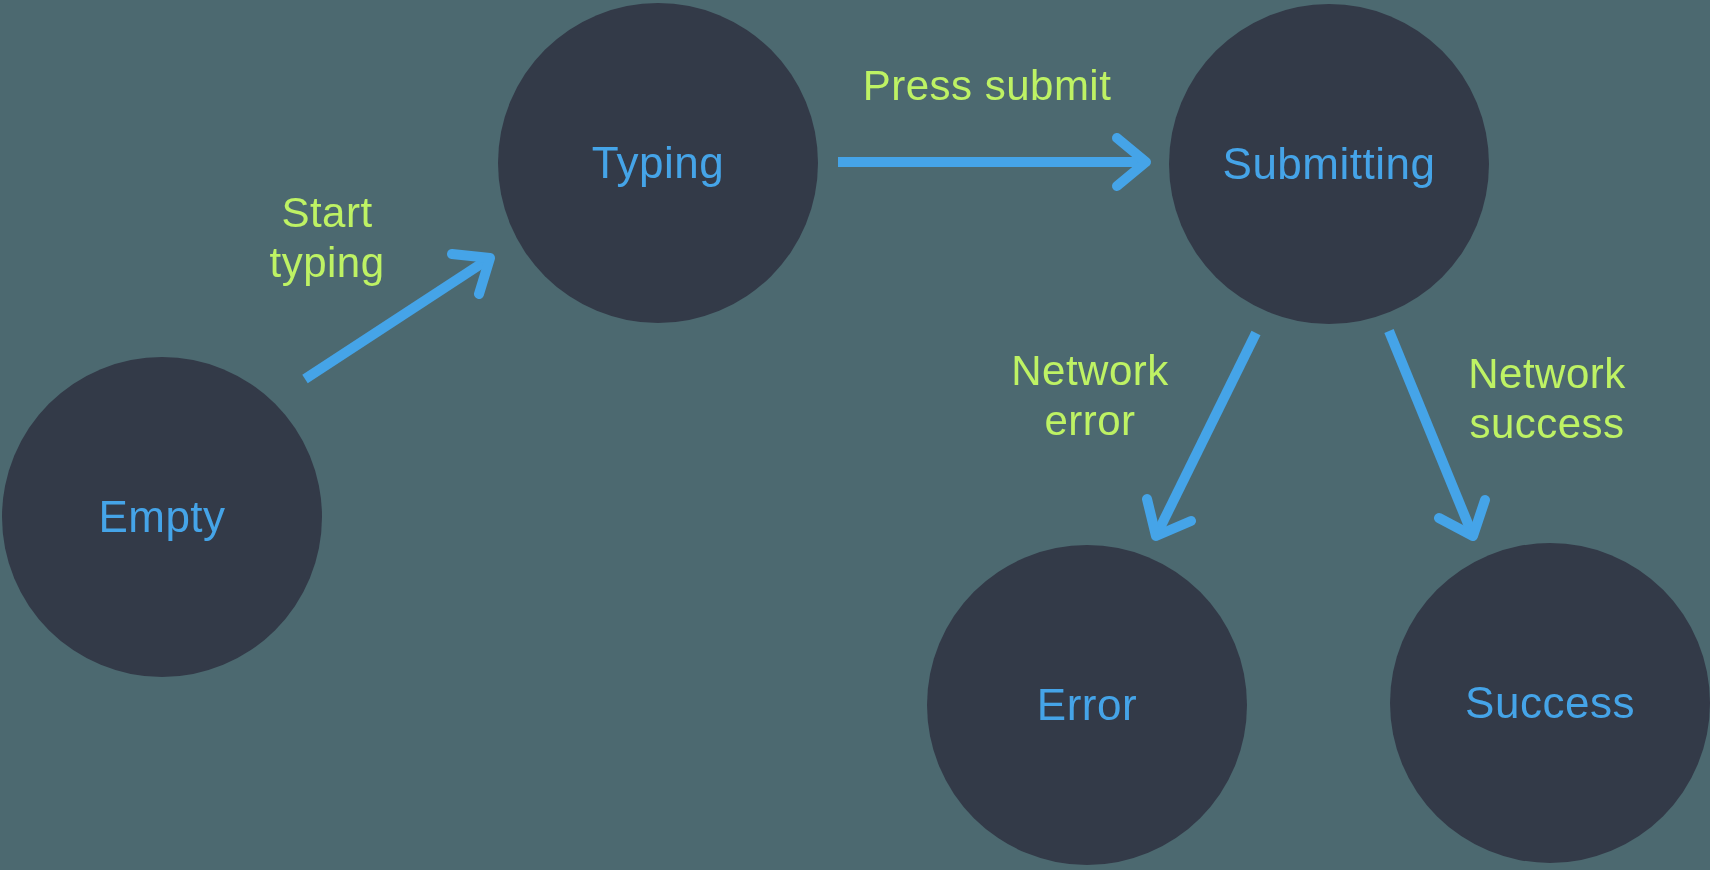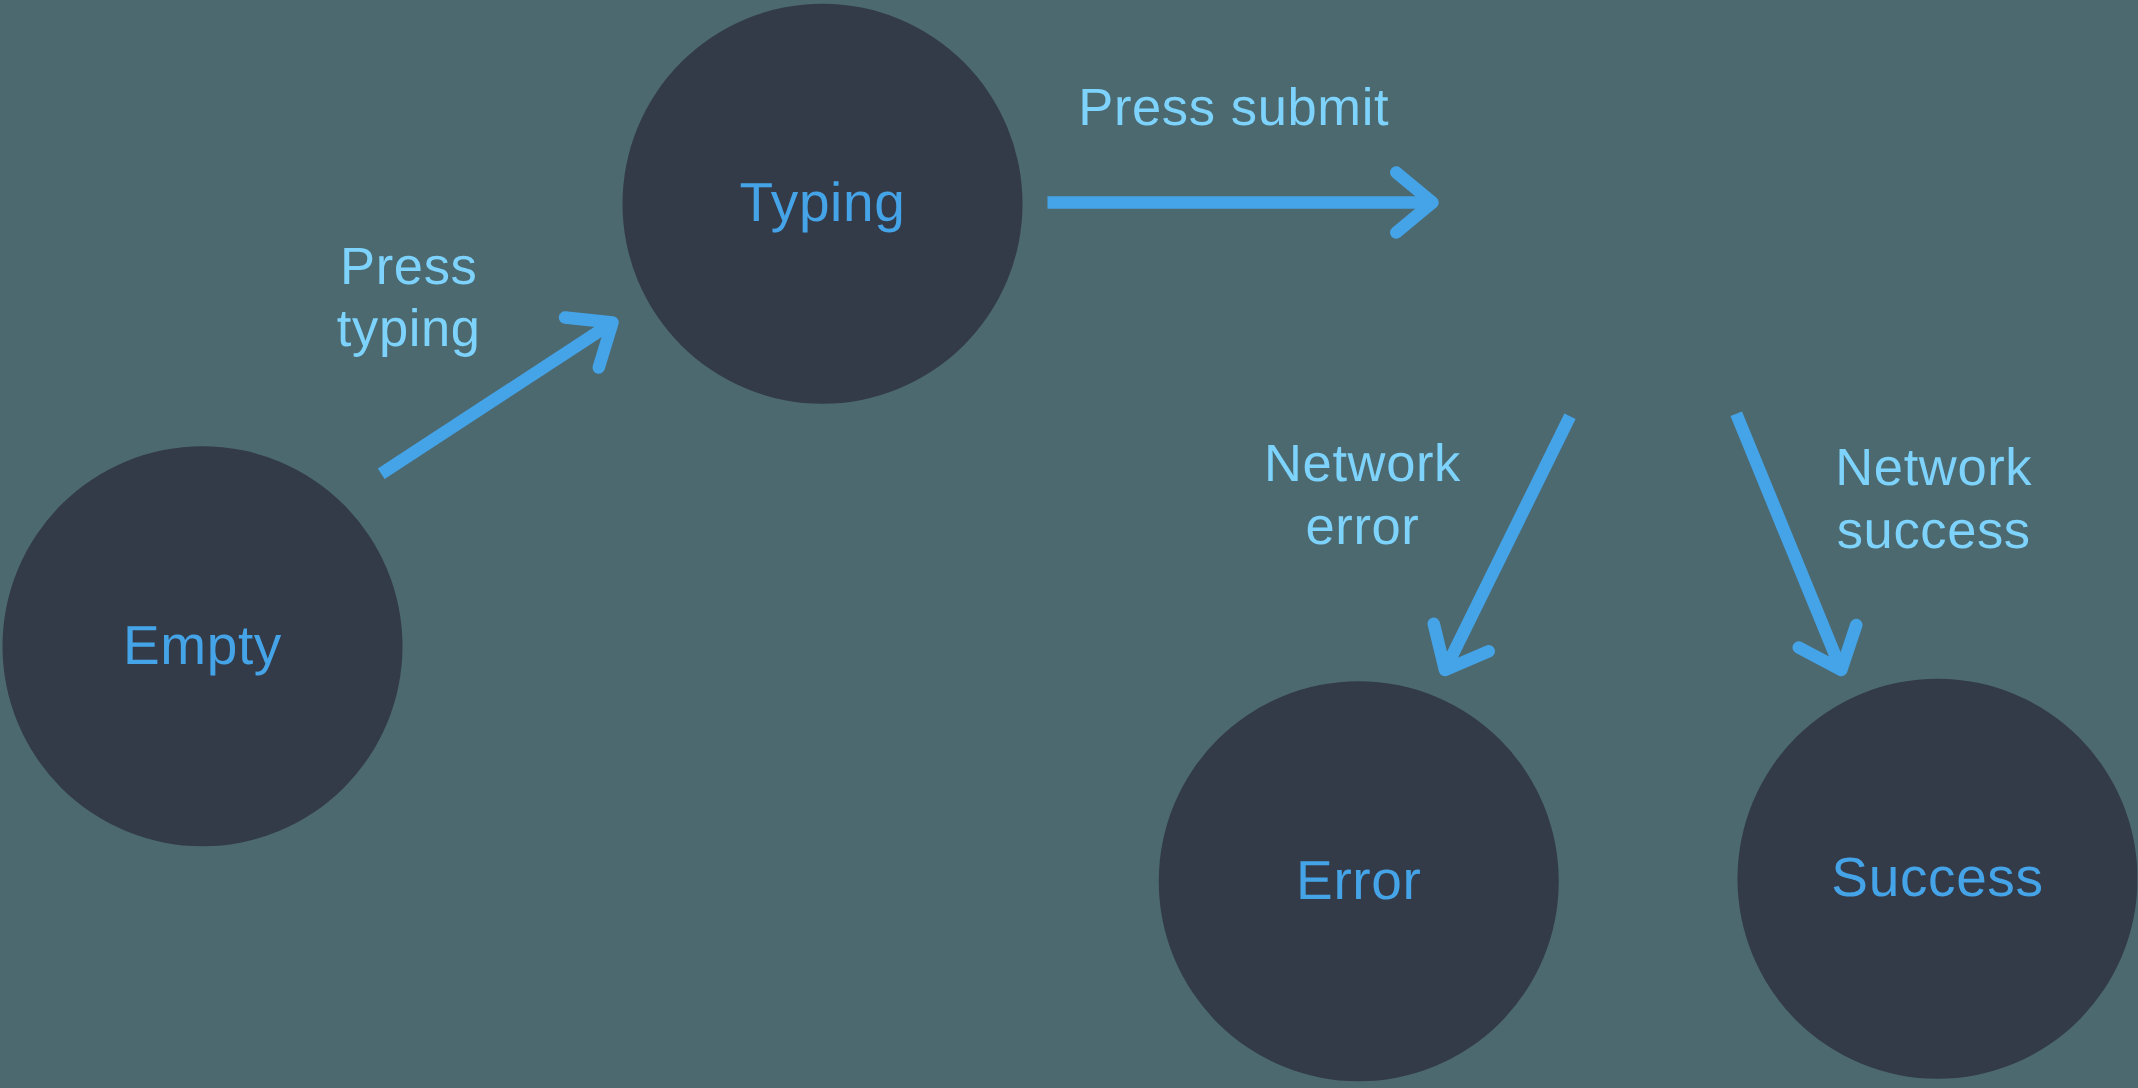--- a/index.html
+++ b/index.html
@@ -34,21 +34,21 @@
   }
   .state-label {
     color: #45A4E8;
     font-size: 44px;
     letter-spacing: 0.5px;
     white-space: nowrap;
   }
   .edge-label {
     position: absolute;
     transform: translate(-50%, -50%);
-    color: #7dd3fc;
+    color: #bef264;
     font-size: 42px;
     line-height: 50px;
     letter-spacing: 0.5px;
     text-align: center;
     white-space: nowrap;
   }
   
   #node-empty      { left: 2px;    top: 357px; }
   #node-typing     { left: 498px;  top: 3px;   }
   #node-submitting { left: 1169px; top: 4px;   }
@@ -89,31 +89,34 @@
   </svg>
 
   <div class="state-node" id="node-empty">
     <span class="state-label">Empty</span>
   </div>
 
   <div class="state-node" id="node-typing">
     <span class="state-label">Typing</span>
   </div>
 
+  <div class="state-node" id="node-submitting">
+    <span class="state-label">Submitting</span>
+  </div>
 
   <div class="state-node" id="node-error">
     <span class="state-label">Error</span>
   </div>
 
   <div class="state-node" id="node-success">
     <span class="state-label">Success</span>
   </div>
 
   <div class="edge-label" id="label-start-typing">
-    <div>Press</div>
+    <div>Start</div>
     <div>typing</div>
   </div>
 
   <div class="edge-label" id="label-press-submit">
     <div>Press submit</div>
   </div>
 
   <div class="edge-label" id="label-network-error">
     <div>Network</div>
     <div>error</div>

